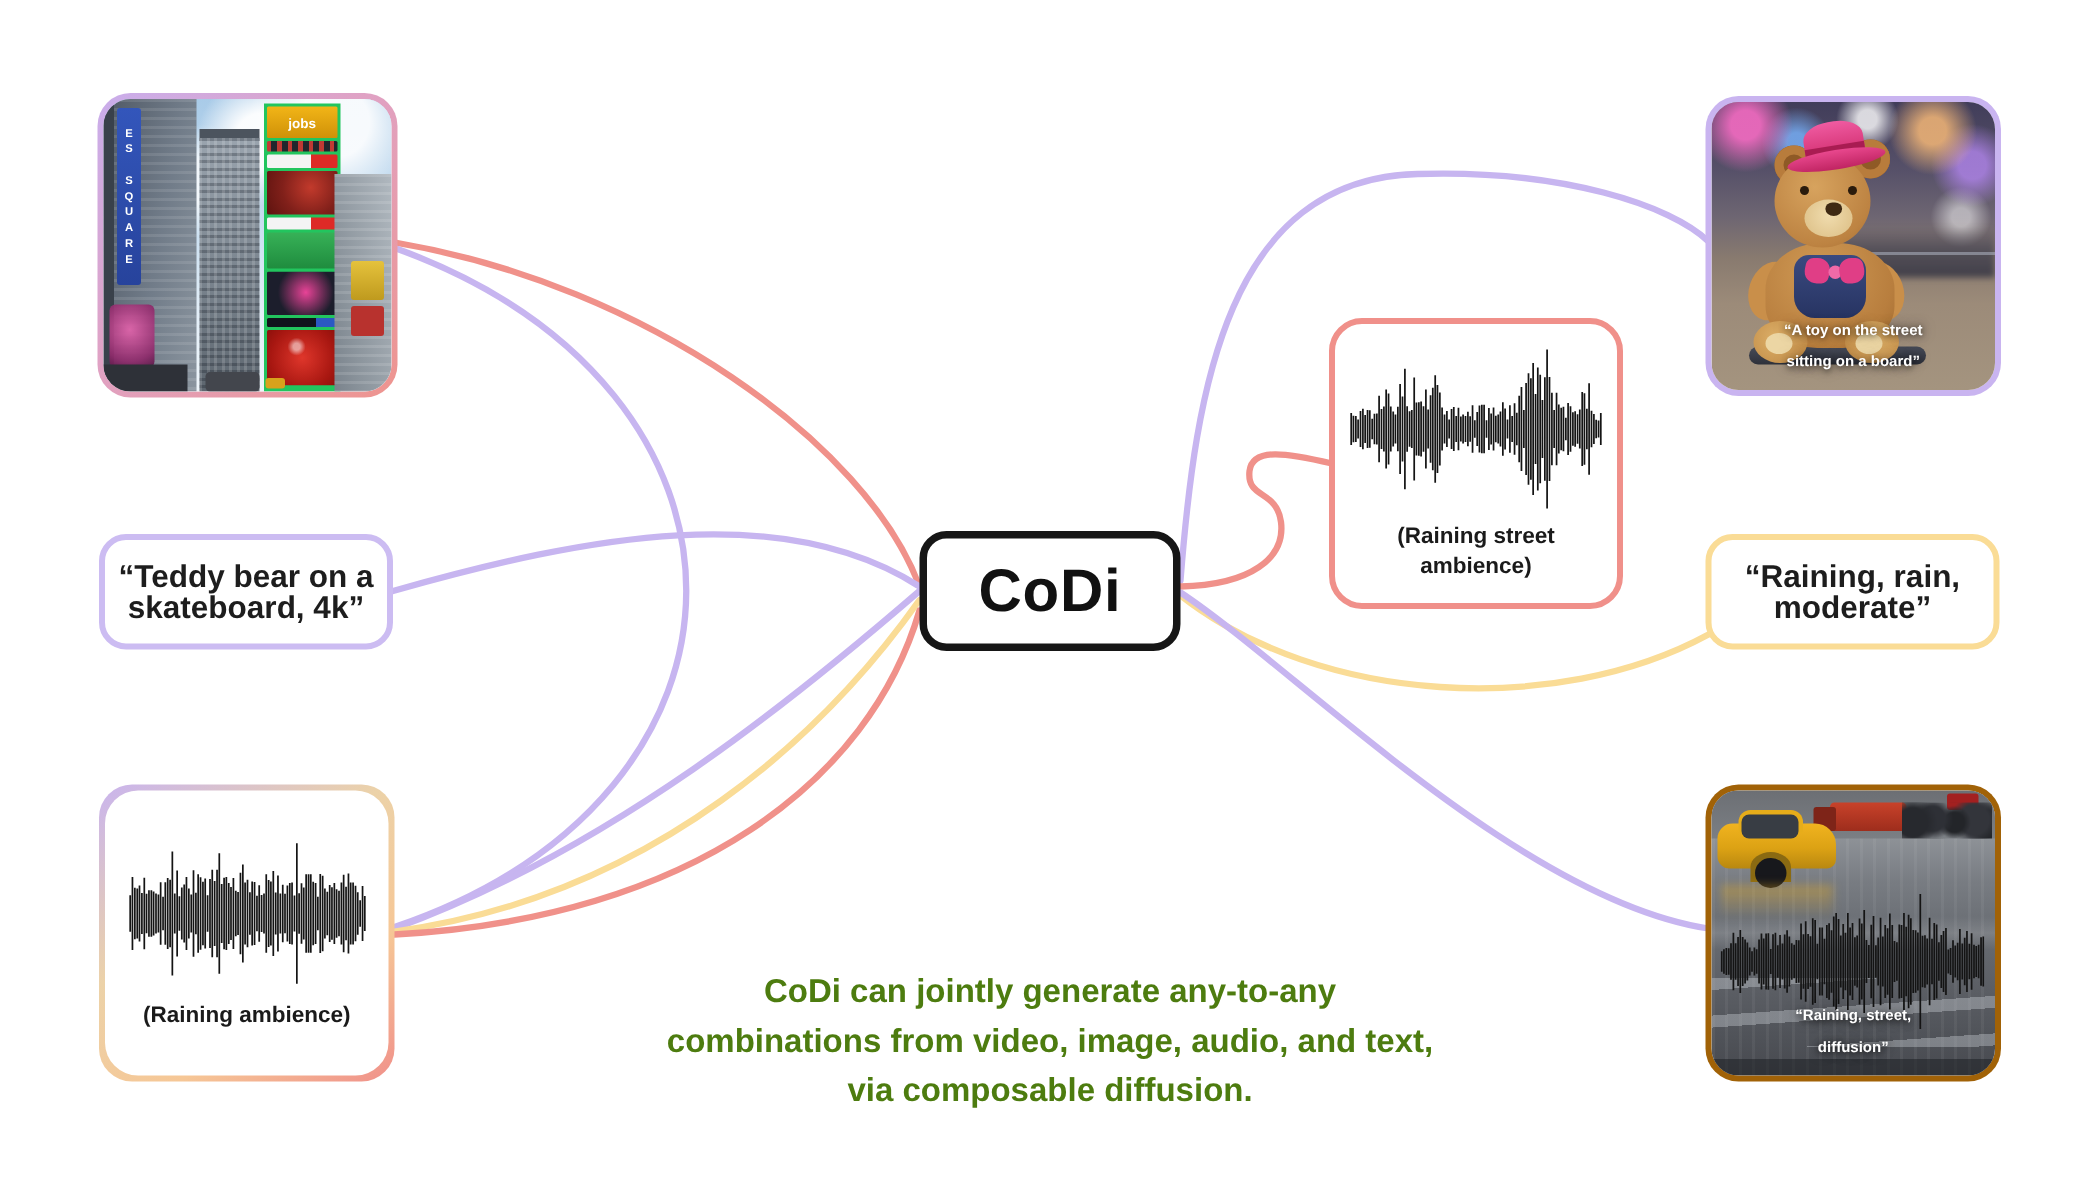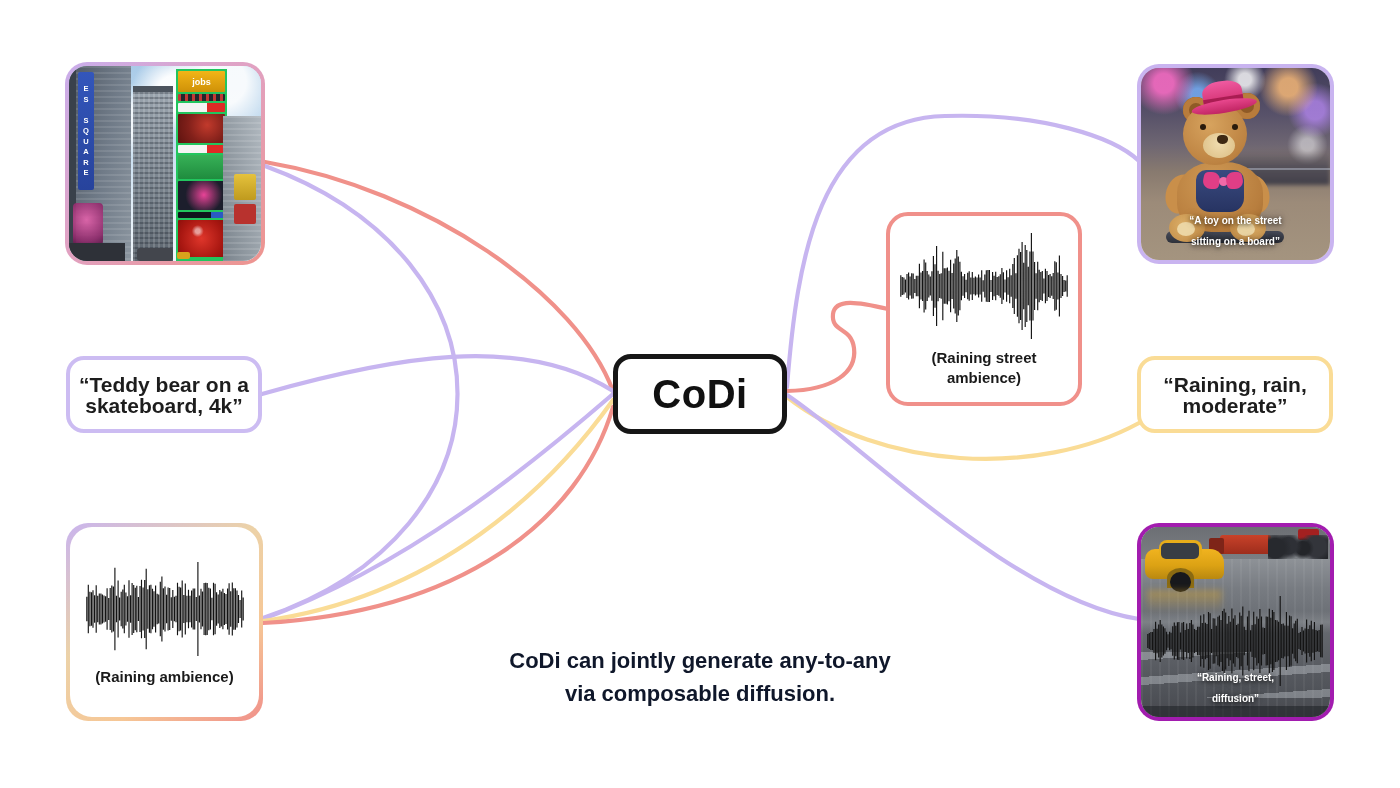--- a/index.html
+++ b/index.html
@@ -20,21 +20,21 @@
   .textbox { border-radius:18px; background:#fff; display:flex; flex-direction:column; align-items:center; justify-content:center; font-weight:700; font-size:21px; line-height:21px; color:#1d1d1d; text-align:center; }
 
   
   .audiobox { border-radius:22px; background:#fff; display:flex; flex-direction:column; align-items:center; justify-content:center; }
   .audio-label { font-weight:700; font-size:15px; line-height:20px; color:#1a1a1a; text-align:center; margin-top:6px; }
 
   
   .codi { left:613px; top:354px; width:174px; height:80px; border:5px solid #161616; border-radius:18px; background:#fff; display:flex; align-items:center; justify-content:center; font-weight:700; font-size:40px; color:#111; letter-spacing:.5px; }
 
   
-  .fig-caption { position:absolute; left:320px; top:644px; width:760px; z-index:2; text-align:center; font-weight:700; font-size:22px; line-height:33px; color:#0f172a; }
+  .fig-caption { position:absolute; left:320px; top:644px; width:760px; z-index:2; text-align:center; font-weight:700; font-size:22px; line-height:33px; color:#4d7c0f; }
 
   .img-caption { position:absolute; left:0; right:0; bottom:8px; z-index:6; text-align:center; color:#fff; font-weight:700; font-size:10px; line-height:21px; text-shadow:0 1px 4px rgba(0,0,0,.75), 0 0 10px rgba(0,0,0,.35); }
 
   
   .ts-sky { position:absolute; inset:0;
     background:
       radial-gradient(circle at 55% 14%, rgba(255,255,255,.95) 0 9%, rgba(255,255,255,0) 22%),
       radial-gradient(circle at 80% 8%, rgba(255,255,255,.9) 0 10%, rgba(255,255,255,0) 24%),
       radial-gradient(circle at 35% 28%, rgba(255,255,255,.8) 0 8%, rgba(255,255,255,0) 20%),
       linear-gradient(180deg,#a9cbe8 0%, #c6ddf0 40%, #e4eff8 75%, #eef5fa 100%); }
@@ -252,21 +252,21 @@
         <span style="display:block">sitting on a board”</span>
       </div>
     </div>
   </div>
 
   <div class="node textbox" style="left:1137px; top:356px; width:196px; height:77px; border:4px solid #fadc96;">
     <span>“Raining, rain,</span>
     <span>moderate”</span>
   </div>
 
-  <div class="node frame" style="left:1137px; top:523px; width:197px; height:198px; background:#a21caf;">
+  <div class="node frame" style="left:1137px; top:523px; width:197px; height:198px; background:#a16207;">
     <div class="frame-inner">
       <div class="rv-bg"></div>
       <div class="rv-topband"></div>
       <div class="rv-truck"></div>
       <div class="rv-truck-cab"></div>
       <div class="rv-sign"></div>
       <div class="rv-bikes"></div>
       <div class="rv-taxi">
         <div class="rv-taxi-body"></div>
         <div class="rv-taxi-roof"></div>
@@ -283,16 +283,17 @@
         </svg>
       <div class="img-caption">
         <span style="display:block">“Raining, street,</span>
         <span style="display:block">diffusion”</span>
       </div>
     </div>
   </div>
 
   <div class="fig-caption">
     <span style="display:block">CoDi can jointly generate any-to-any</span>
+    <span style="display:block">combinations from video, image, audio, and text,</span>
     <span style="display:block">via composable diffusion.</span>
   </div>
 
 </div>
 
 </body></html>

